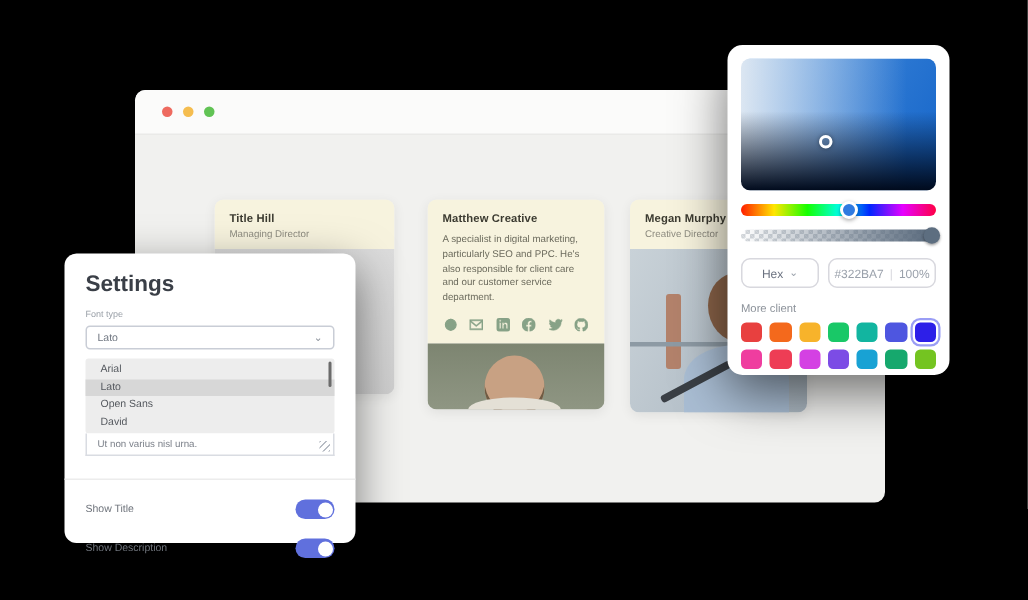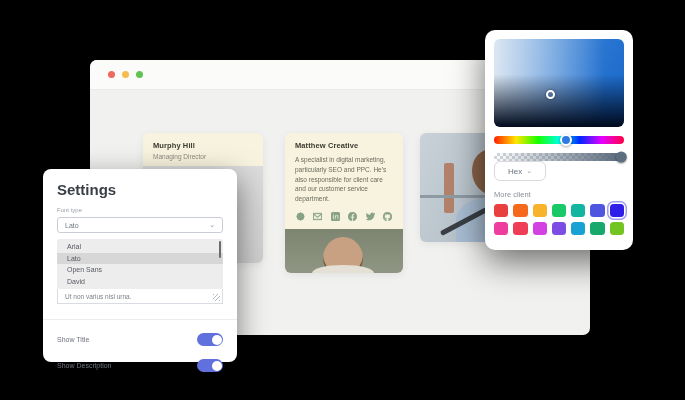--- a/index.html
+++ b/index.html
@@ -99,21 +99,21 @@
     background-color:#fff;
     background-image:
       linear-gradient(45deg,#d2d6da 25%,transparent 25%,transparent 75%,#d2d6da 75%),
       linear-gradient(45deg,#d2d6da 25%,transparent 25%,transparent 75%,#d2d6da 75%);
     background-size:6px 6px; background-position:0 0,3px 3px; }
   .alpha-fill { position:absolute; inset:0; border-radius:4px;
     background:linear-gradient(to right, rgba(93,110,128,0), #56677a); }
   .alpha-handle { position:absolute; right:0px; top:50%; transform:translate(25%,-50%);
     width:11px; height:11px; border-radius:50%; background:#5d6e80;
     box-shadow:0 1px 2px rgba(0,0,0,.4); }
-  .hex-row { margin-top:0; display:flex; gap:6px; }
+  .hex-row { margin-top:11px; display:flex; gap:6px; }
   .hex-mode { width:52px; height:20px; border:1.5px solid #d8d8de; border-radius:6px;
     display:flex; align-items:center; justify-content:center; gap:4px;
     font-size:8px; color:#6b7280; }
   .hex-mode .chev { font-size:7px; color:#9aa1ab; }
   .hex-value { flex:1; height:20px; border:1.5px solid #d8d8de; border-radius:6px;
     display:flex; align-items:center; justify-content:center; gap:4px;
     font-size:8px; color:#9aa1ab; }
   .hex-value .bar { color:#d8d8de; }
   .more-colors { margin-top:9px; font-size:7.5px; color:#8b9199; }
   .swatch-grid { margin-top:5px; display:grid; grid-template-columns:repeat(7,1fr);
@@ -126,21 +126,21 @@
 
 <div class="window">
   <div class="titlebar">
     <span class="dot red"></span>
     <span class="dot yellow"></span>
     <span class="dot green"></span>
   </div>
 
   <div class="card c1">
     <div class="card-head">
-      <div class="member-name">Murphy Hill</div>
+      <div class="member-name">Title Hill</div>
       <div class="member-role">Managing Director</div>
     </div>
     <div class="photo">
       <div class="ph-head"></div>
       <div class="ph-body"></div>
     </div>
   </div>
 
   <div class="card c2">
     <div class="card-head">
@@ -181,20 +181,24 @@
           </span>
       </div>
     </div>
     <div class="photo">
       <div class="ph-head"></div>
       <div class="ph-body"></div>
     </div>
   </div>
 
   <div class="card c3">
+    <div class="card-head">
+      <div class="member-name">Megan Murphy</div>
+      <div class="member-role">Creative Director</div>
+    </div>
     <div class="photo">
       <div class="wood"></div>
       <div class="shelf"></div>
       <div class="ph-head"></div>
       <div class="ph-body"></div>
       <div class="strap"></div>
     </div>
   </div>
 </div>
 
@@ -239,20 +243,25 @@
     <div class="hue-handle"></div>
   </div>
   <div class="alpha-track">
     <div class="alpha-fill"></div>
     <div class="alpha-handle"></div>
   </div>
   <div class="hex-row">
     <div class="hex-mode">
       <span>Hex</span>
       <span class="chev">⌄</span>
+    </div>
+    <div class="hex-value">
+      <span>#322BA7</span>
+      <span class="bar">|</span>
+      <span>100%</span>
     </div>
   </div>
   <div class="more-colors">More client</div>
   <div class="swatch-grid">
       <div class="swatch" style="background: rgb(232, 64, 63);"></div>
       <div class="swatch" style="background: rgb(244, 105, 28);"></div>
       <div class="swatch" style="background: rgb(247, 179, 43);"></div>
       <div class="swatch" style="background: rgb(25, 200, 103);"></div>
       <div class="swatch" style="background: rgb(18, 181, 160);"></div>
       <div class="swatch" style="background: rgb(78, 86, 224);"></div>

